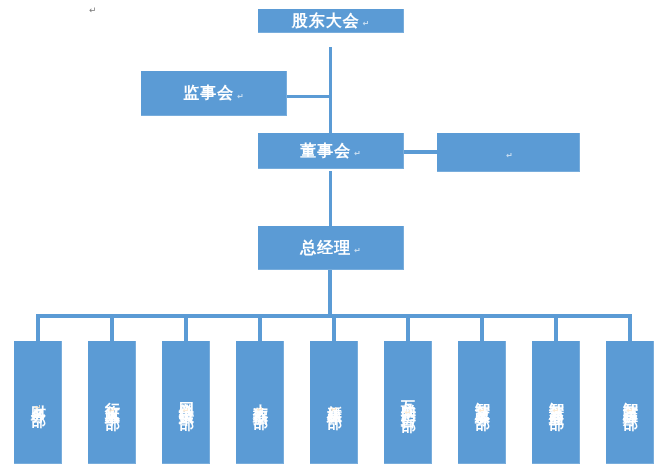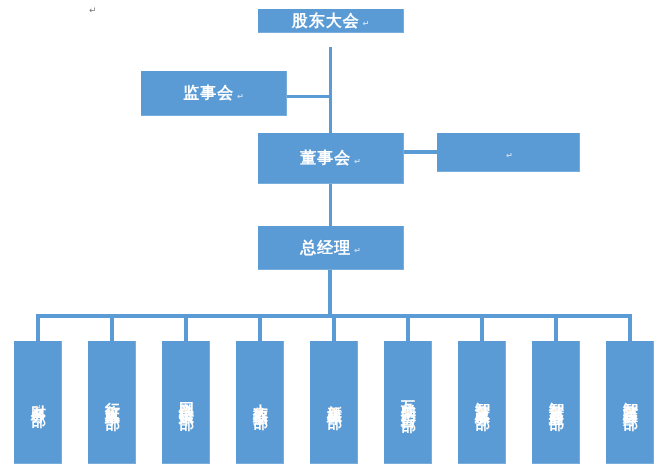--- a/index.html
+++ b/index.html
@@ -83,21 +83,21 @@
   <div class="box top-node" style="left:258px;top:9px;width:146px;height:24px;">
     <span class="label">股东大会</span>
     <span class="pmark inbox">↵</span>
   </div>
 
   <div class="box top-node" style="left:101px;top:71px;width:146px;height:45px;margin-left:40px;">
     <span class="label">监事会</span>
     <span class="pmark inbox">↵</span>
   </div>
 
-  <div class="box top-node" style="left:258px;top:133px;width:146px;height:51px;">
+  <div class="box top-node" style="left:258px;top:133px;width:146px;height:36px;">
     <span class="label">董事会</span>
     <span class="pmark inbox">↵</span>
   </div>
 
   <div class="box top-node" style="left:437px;top:133px;width:143px;height:39px;">
     <span class="pmark inbox">↵</span>
   </div>
 
   <div class="box top-node" style="left:258px;top:226px;width:146px;height:44px;">
     <span class="label">总经理</span>

